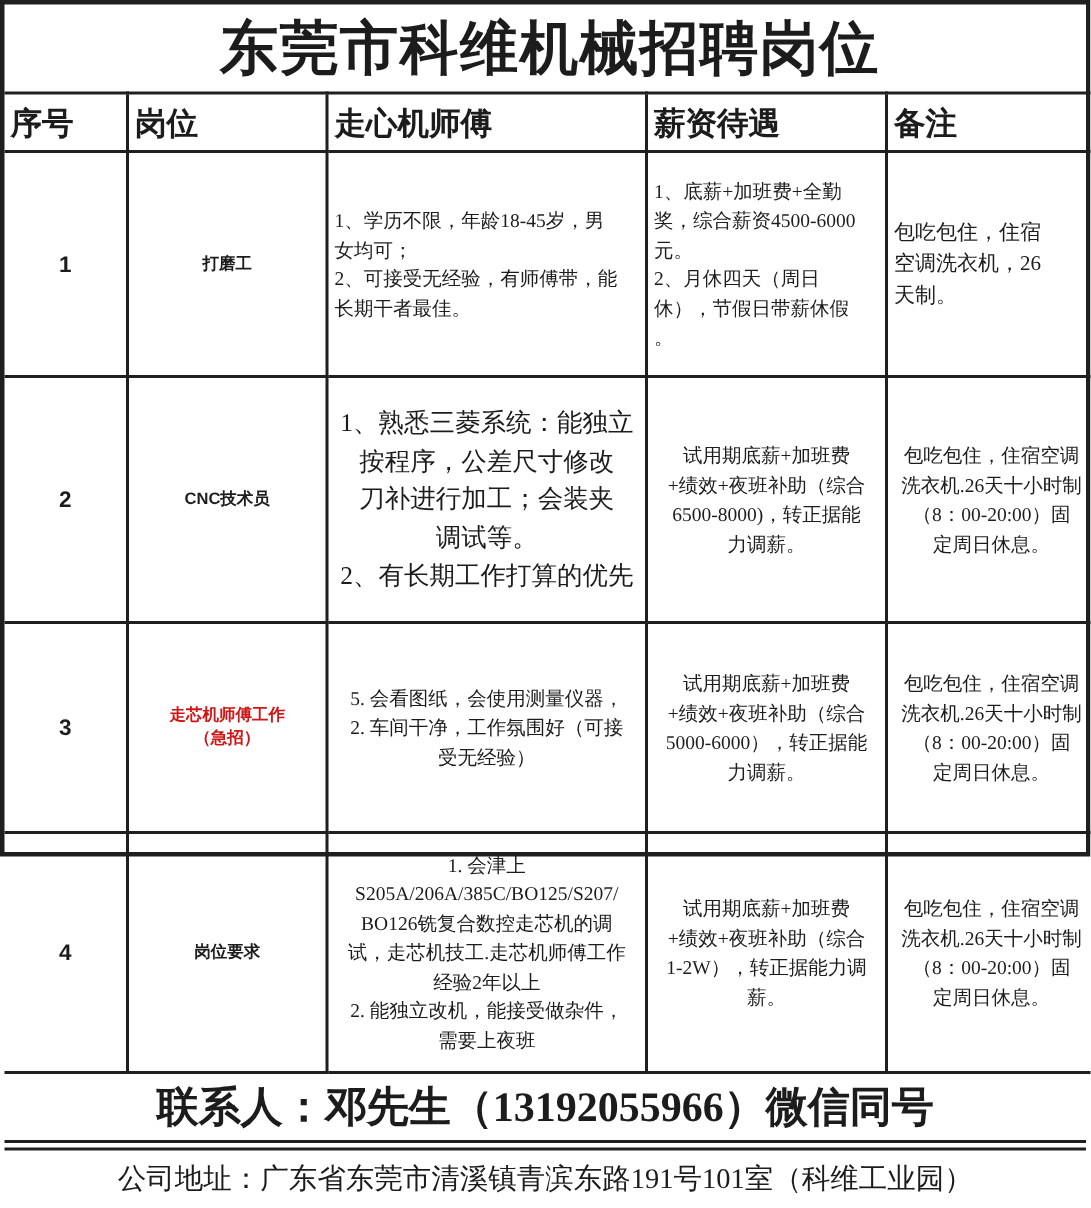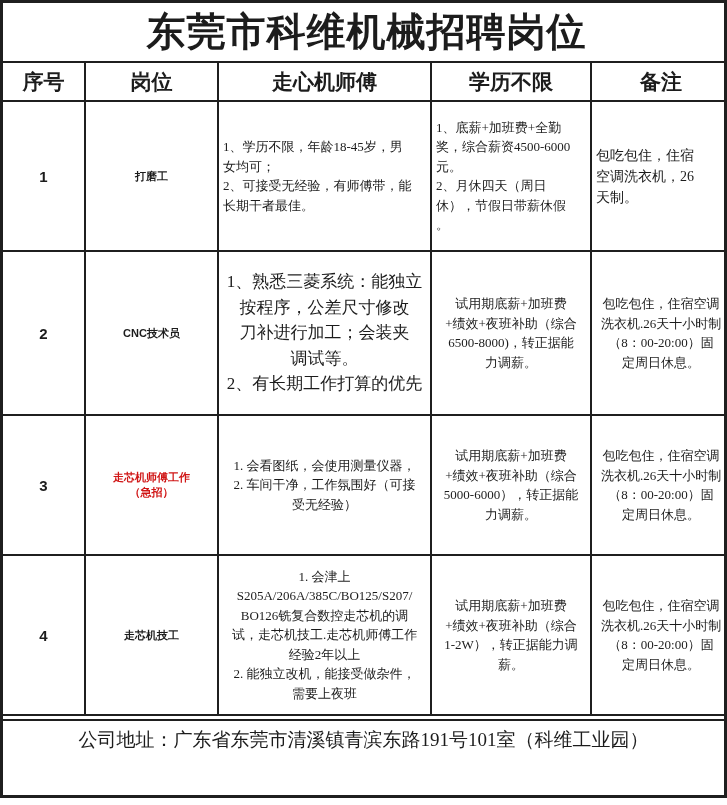--- a/index.html
+++ b/index.html
@@ -9,21 +9,21 @@
     --background:#ffffff;
   }
   html,body{margin:0;padding:0;background:#fff;}
   body{
     width:727px;height:805px;
     font-family:"Liberation Serif","DejaVu Serif",serif;
     color:var(--text);
   }
   .sheet{
     box-sizing:border-box;
-    width:727px;height:798px;
+    width:727px;height:571px;
     background:var(--background);
     border:3px solid var(--border);
   }
   table.main{
     border-collapse:collapse;
     table-layout:fixed;
     width:100%;
   }
   table.main td,table.main th{
     border:2px solid var(--border);
@@ -40,21 +40,21 @@
   .title-row td{
     height:50px;
     text-align:center;
     font-size:39px;
     font-weight:bold;
     letter-spacing:1px;
     white-space:nowrap;
   }
   .header-row th{
     height:39px;
-    text-align:center;
+    text-align:left;
     font-size:21px;
     font-weight:bold;
   }
   td.num{
     text-align:center;
     font-family:"Liberation Sans","DejaVu Sans",sans-serif;
     font-weight:bold;
     font-size:15px;
   }
   td.pos{
@@ -108,21 +108,21 @@
       <col style="width:139px">
     </colgroup>
     <tbody>
         <tr class="title-row">
       <td colspan="5">东莞市科维机械招聘岗位</td>
     </tr>
     <tr class="header-row">
       <th>序号</th>
       <th>岗位</th>
       <th>走心机师傅</th>
-      <th>学历不限</th>
+      <th>薪资待遇</th>
       <th>备注</th>
     </tr>
     <tr class="r1">
       <td class="num">1</td>
       <td class="pos">打磨工</td>
       <td class="txt al">1、学历不限，年龄18-45岁，男
 女均可；
 2、可接受无经验，有师傅带，能
 长期干者最佳。</td>
       <td class="txt al">1、底薪+加班费+全勤
@@ -149,47 +149,48 @@
 力调薪。</td>
       <td class="txt ac">包吃包住，住宿空调
 洗衣机.26天十小时制
 （8：00-20:00）固
 定周日休息。</td>
     </tr>
     <tr class="r3">
       <td class="num">3</td>
       <td class="pos urgent">走芯机师傅工作
 （急招）</td>
-      <td class="txt ac">1. 会看图纸，会使用测量仪器，
+      <td class="txt ac">5. 会看图纸，会使用测量仪器，
 2. 车间干净，工作氛围好（可接
 受无经验）</td>
       <td class="txt ac">试用期底薪+加班费
 +绩效+夜班补助（综合
 5000-6000），转正据能
 力调薪。</td>
       <td class="txt ac">包吃包住，住宿空调
 洗衣机.26天十小时制
 （8：00-20:00）固
 定周日休息。</td>
     </tr>
     <tr class="r4">
       <td class="num">4</td>
-      <td class="pos">走芯机技工</td>
+      <td class="pos">岗位要求</td>
       <td class="txt ac">1. 会津上
 S205A/206A/385C/BO125/S207/
 BO126铣复合数控走芯机的调
 试，走芯机技工.走芯机师傅工作
 经验2年以上
 2. 能独立改机，能接受做杂件，
 需要上夜班</td>
       <td class="txt ac">试用期底薪+加班费
 +绩效+夜班补助（综合
 1-2W），转正据能力调
 薪。</td>
       <td class="txt ac">包吃包住，住宿空调
 洗衣机.26天十小时制
 （8：00-20:00）固
 定周日休息。</td>
     </tr>
   </tbody>
     </table>
+  <div class="contact">联系人：邓先生（13192055966）微信同号</div>
   <div class="address">公司地址：广东省东莞市清溪镇青滨东路191号101室（科维工业园）</div>
 </div>
 
 </body></html>

